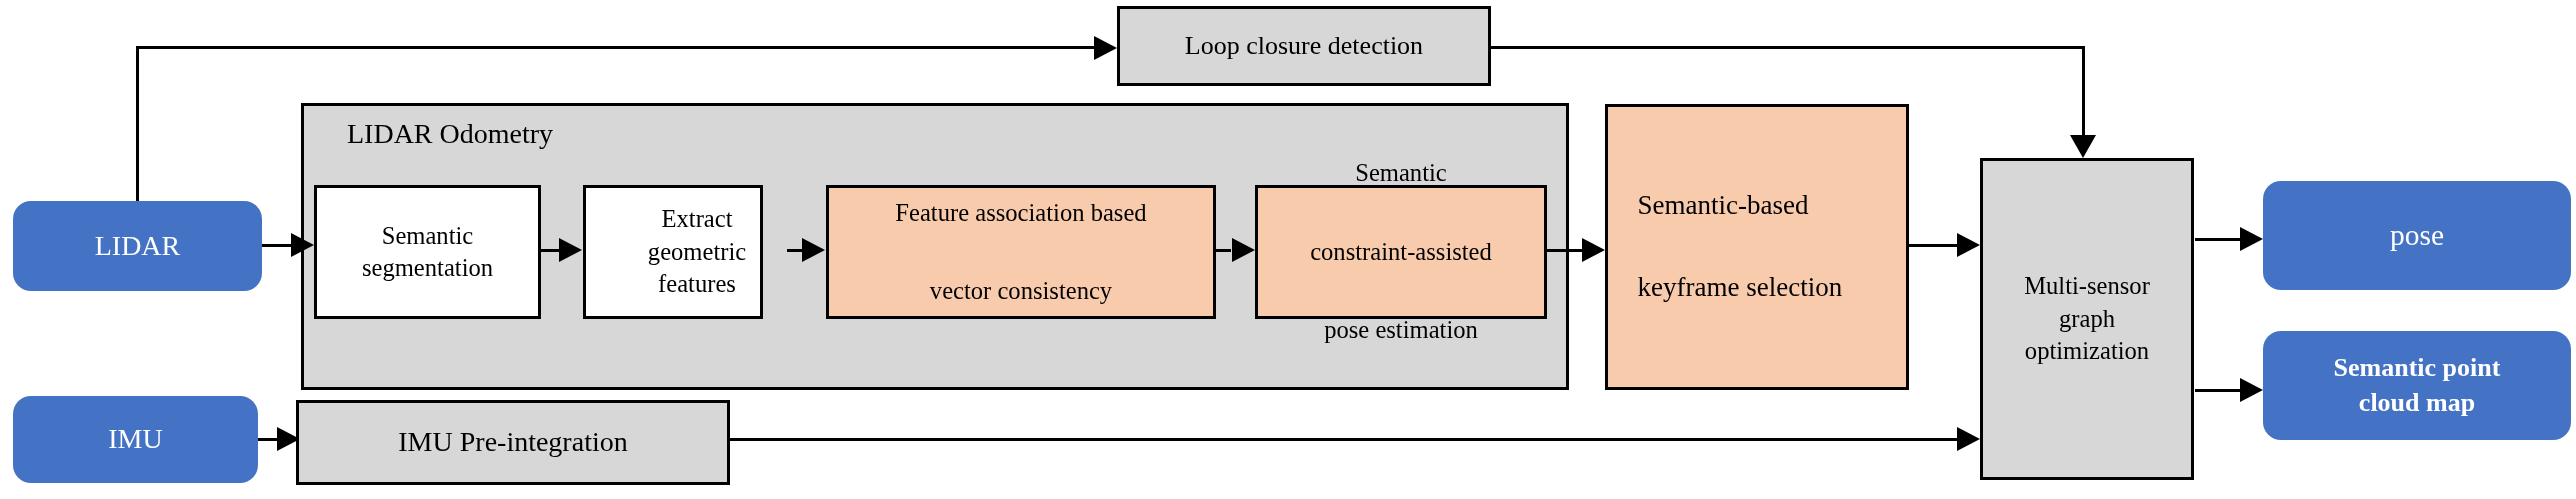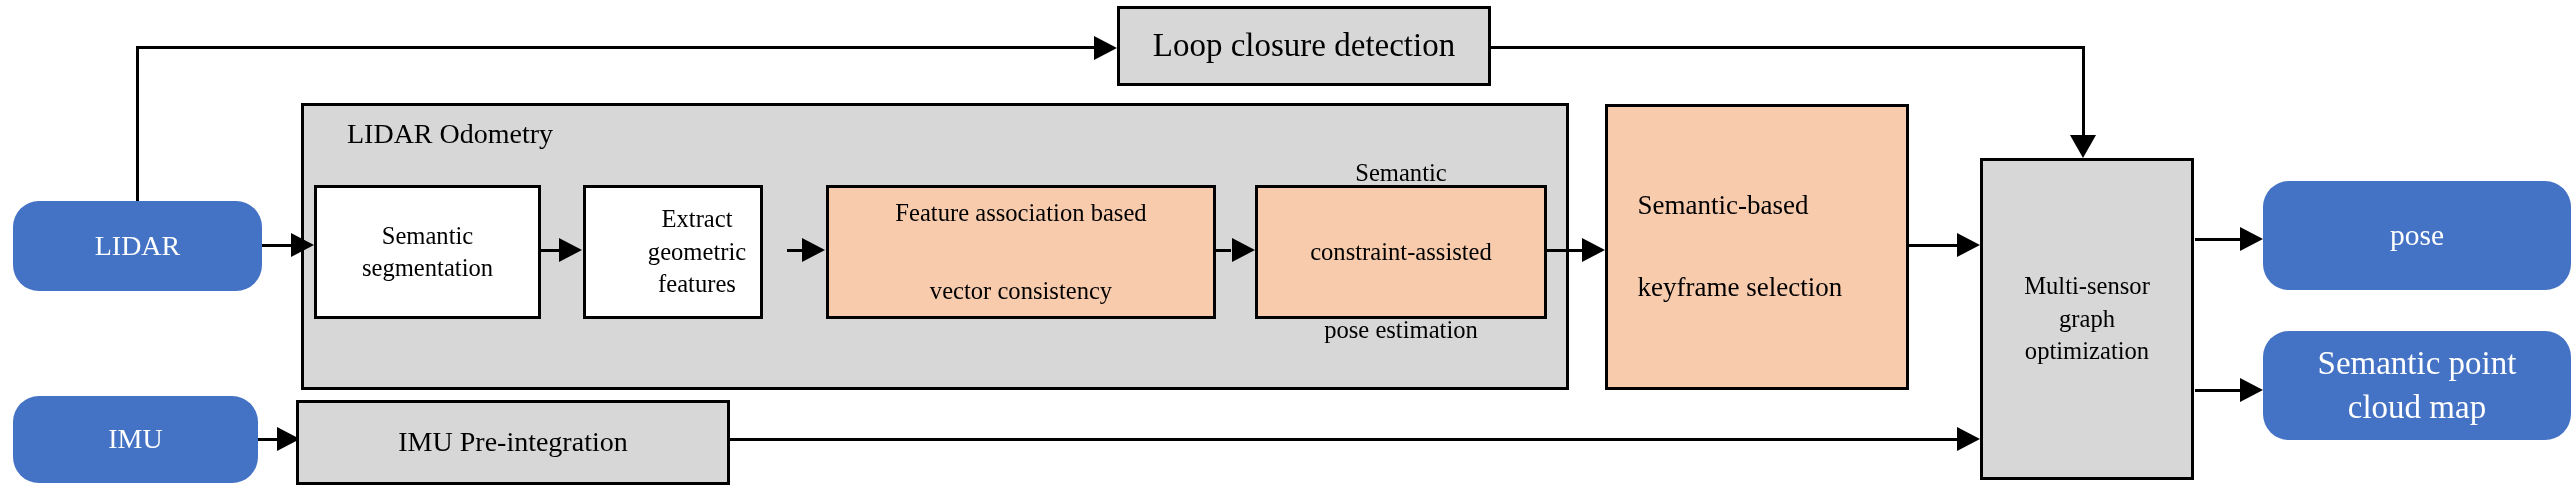--- a/index.html
+++ b/index.html
@@ -18,39 +18,39 @@
     flex-direction: column;
     align-items: center;
     justify-content: center;
     text-align: center;
     line-height: 1.32;
     z-index: 10;
   }
   .blue {
     background: var(--node-blue, #4472C4);
     color: #ffffff;
-    border-radius: 26px;
+    border-radius: 18px;
   }
   .gray  { background: var(--node-gray, #D7D7D7); border: 3.1px solid var(--line-black, #000); }
   .white { background: var(--node-white, #ffffff); border: 3.1px solid var(--line-black, #000); }
   .orange{ background: var(--node-orange, #F8CBAD); border: 3.1px solid var(--line-black, #000); gap: 46px; }
   .container-box {
     position: absolute;
     background: var(--node-gray, #D7D7D7);
     border: 3.1px solid var(--line-black, #000);
     z-index: 1;
   }
   .container-title {
     position: absolute;
     font-size: 28px;
     z-index: 2;
     white-space: nowrap;
   }
   .f40 { font-size: 24.6px; }
-  .f42 { font-size: 33px; }
+  .f42 { font-size: 26px; }
   .f44 { font-size: 27px; }
   .f46 { font-size: 28px; }
   .f48 { font-size: 29.5px; }
   .left-text { align-items: flex-start; text-align: left; padding-left: 29.5px; }
   .hline { position: absolute; height: 3.1px; background: var(--line-black, #000); z-index: 5; }
   .vline { position: absolute; width: 3.1px;  background: var(--line-black, #000); z-index: 5; }
   .arrow-right {
     position: absolute; width: 0; height: 0; z-index: 6;
     border-top: 12.3px solid transparent;
     border-bottom: 12.3px solid transparent;
@@ -118,21 +118,21 @@
   </div>
 
   <div class="node gray f46" style="left:296px; top:400px; width:434px; height:85px;">
     <span>IMU Pre-integration</span>
   </div>
 
   <div class="node blue f48" style="left:2263px; top:181px; width:308px; height:109px;">
     <span>pose</span>
   </div>
 
-  <div class="node blue f42" style="left:2263px; top:331px; width:308px; height:109px;">
+  <div class="node blue f42" style="left:2263px; top:331px; width:308px; height:109px;font-weight:bold;">
     <span class="line-block">Semantic point</span>
     <span class="line-block">cloud map</span>
   </div>
 
   <div class="vline" style="left:136px; top:46px; height:156px;"></div>
   <div class="hline" style="left:136px; top:46px; width:958px;"></div>
   <div class="arrow-right" style="left:1094px; top:36px;"></div>
 
   <div class="hline" style="left:1491px; top:46px; width:594px;"></div>
   <div class="vline" style="left:2082px; top:46px; height:89px;"></div>

